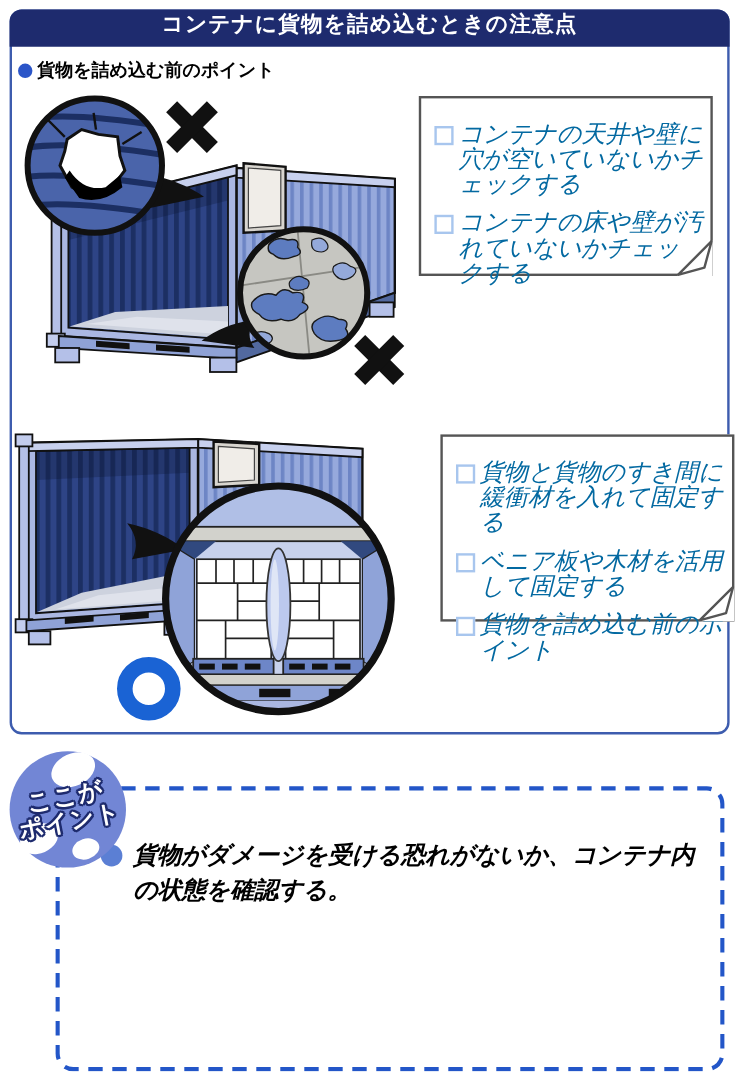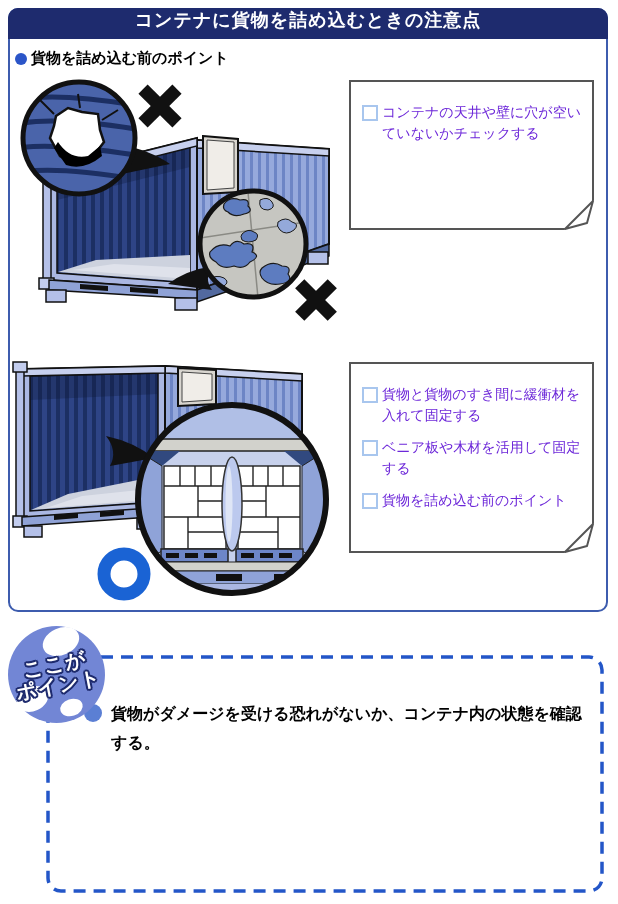--- a/index.html
+++ b/index.html
@@ -10,40 +10,40 @@
   .panel{position:absolute;left:8px;top:8px;width:600px;height:604px;border:2px solid #3d5cae;border-radius:10px;background:#fff;box-sizing:border-box;}
   .titlebar{position:absolute;left:-2px;top:-2px;width:600px;height:31px;background:#1e2b6e;border-radius:10px 10px 0 0;display:flex;justify-content:center;color:#fff;font-size:18px;font-weight:bold;letter-spacing:1px;}
   .section-head{position:absolute;display:flex;align-items:center;gap:4px;font-size:15px;font-weight:bold;color:#000;}
   .sec1{left:5px;top:39px;}
   .sec2{left:5px;top:318px;}
   .dot{width:12px;height:12px;border-radius:50%;background:#2b55c8;flex:none;}
 
   
   .notebox{position:absolute;width:245px;border:2px solid #555;background:#fff;box-sizing:border-box;padding:20px 6px 4px 11px;}
   .box1{left:339px;top:70px;height:150px;}
-  .box2{left:339px;top:352px;height:191px;}
-  .check-item{display:flex;gap:4px;margin-bottom:11px;font-size:14px;line-height:21px;font-weight:500;color:#6d28d9;}
+  .box2{left:357px;top:352px;height:156px;}
+  .check-item{display:flex;gap:4px;margin-bottom:11px;font-size:20px;line-height:21px;font-weight:500;color:#0369a1;font-style:italic;}
   .checkbox{flex:none;width:12px;height:12px;border:2px solid #a8c6ee;background:#fff;margin-top:3px;}
   .fold{position:absolute;right:-2px;bottom:-2px;width:30px;height:30px;}
 
   .illus{position:absolute;}
   .illus1{left:0px;top:62px;}
   .illus2{left:-8px;top:344px;}
 
   
   .point-badge{position:absolute;left:8px;top:626px;width:97px;height:97px;border-radius:50%;background:#7286d5;z-index:3;}
   .badge-blob{position:absolute;background:#fff;border-radius:50%;}
   .b1{left:34px;top:2px;width:38px;height:27px;transform:rotate(-24deg);}
   .b2{left:8px;top:61px;width:33px;height:24px;transform:rotate(-24deg);}
   .b3{left:52px;top:73px;width:23px;height:17px;transform:rotate(-18deg);}
   .badge-text{position:absolute;inset:0;display:flex;flex-direction:column;align-items:center;justify-content:center;transform:rotate(-11deg);font-weight:bold;font-size:20px;line-height:21px;color:#fff;letter-spacing:1px;
     text-shadow:-2px 0 0 #1e2b6e,2px 0 0 #1e2b6e,0 -2px 0 #1e2b6e,0 2px 0 #1e2b6e,-1.5px -1.5px 0 #1e2b6e,1.5px -1.5px 0 #1e2b6e,-1.5px 1.5px 0 #1e2b6e,1.5px 1.5px 0 #1e2b6e;}
   .point-box{position:absolute;left:46px;top:655px;width:558px;height:238px;box-sizing:border-box;padding:44px 8px 0 38px;z-index:2;}
   .dash-border{position:absolute;inset:0;width:100%;height:100%;}
-  .point-item{position:relative;padding-left:27px;font-size:16px;line-height:29px;font-weight:600;margin-bottom:13px;color:#000;}
+  .point-item{position:relative;padding-left:27px;font-size:20px;line-height:29px;font-weight:600;margin-bottom:13px;color:#000;font-style:italic;}
   .point-bullet{position:absolute;left:0;top:5px;width:18px;height:18px;border-radius:50%;background:#5b7fd4;}
 </style>
 </head>
 <body>
 
 <div class="stage">
 
   <div class="panel">
 
     <div class="titlebar">
@@ -142,20 +142,24 @@
         <rect x="-23" y="-6.5" width="46" height="13" fill="#111"></rect>
         <rect x="-6.5" y="-23" width="13" height="46" fill="#111"></rect>
       </g>
     </svg>
 
     <div class="notebox box1">
       <div class="check-item">
         <span class="checkbox"></span>
         <span>コンテナの天井や壁に穴が空いていないかチェックする</span>
       </div>
+      <div class="check-item">
+        <span class="checkbox"></span>
+        <span>コンテナの床や壁が汚れていないかチェックする</span>
+      </div>
       <svg class="fold" viewBox="0 0 30 30">
         <polygon points="0,30 30,30 30,0" fill="#fff"></polygon>
         <polygon points="1,29 29,1 23,23" fill="#fff" stroke="#555" stroke-width="2" stroke-linejoin="round"></polygon>
       </svg>
     </div>
 
 
     <svg class="illus illus2" width="340" height="272" viewBox="0 0 340 272">
       <defs>
         <pattern id="ribs2" width="9" height="10" patternUnits="userSpaceOnUse">

